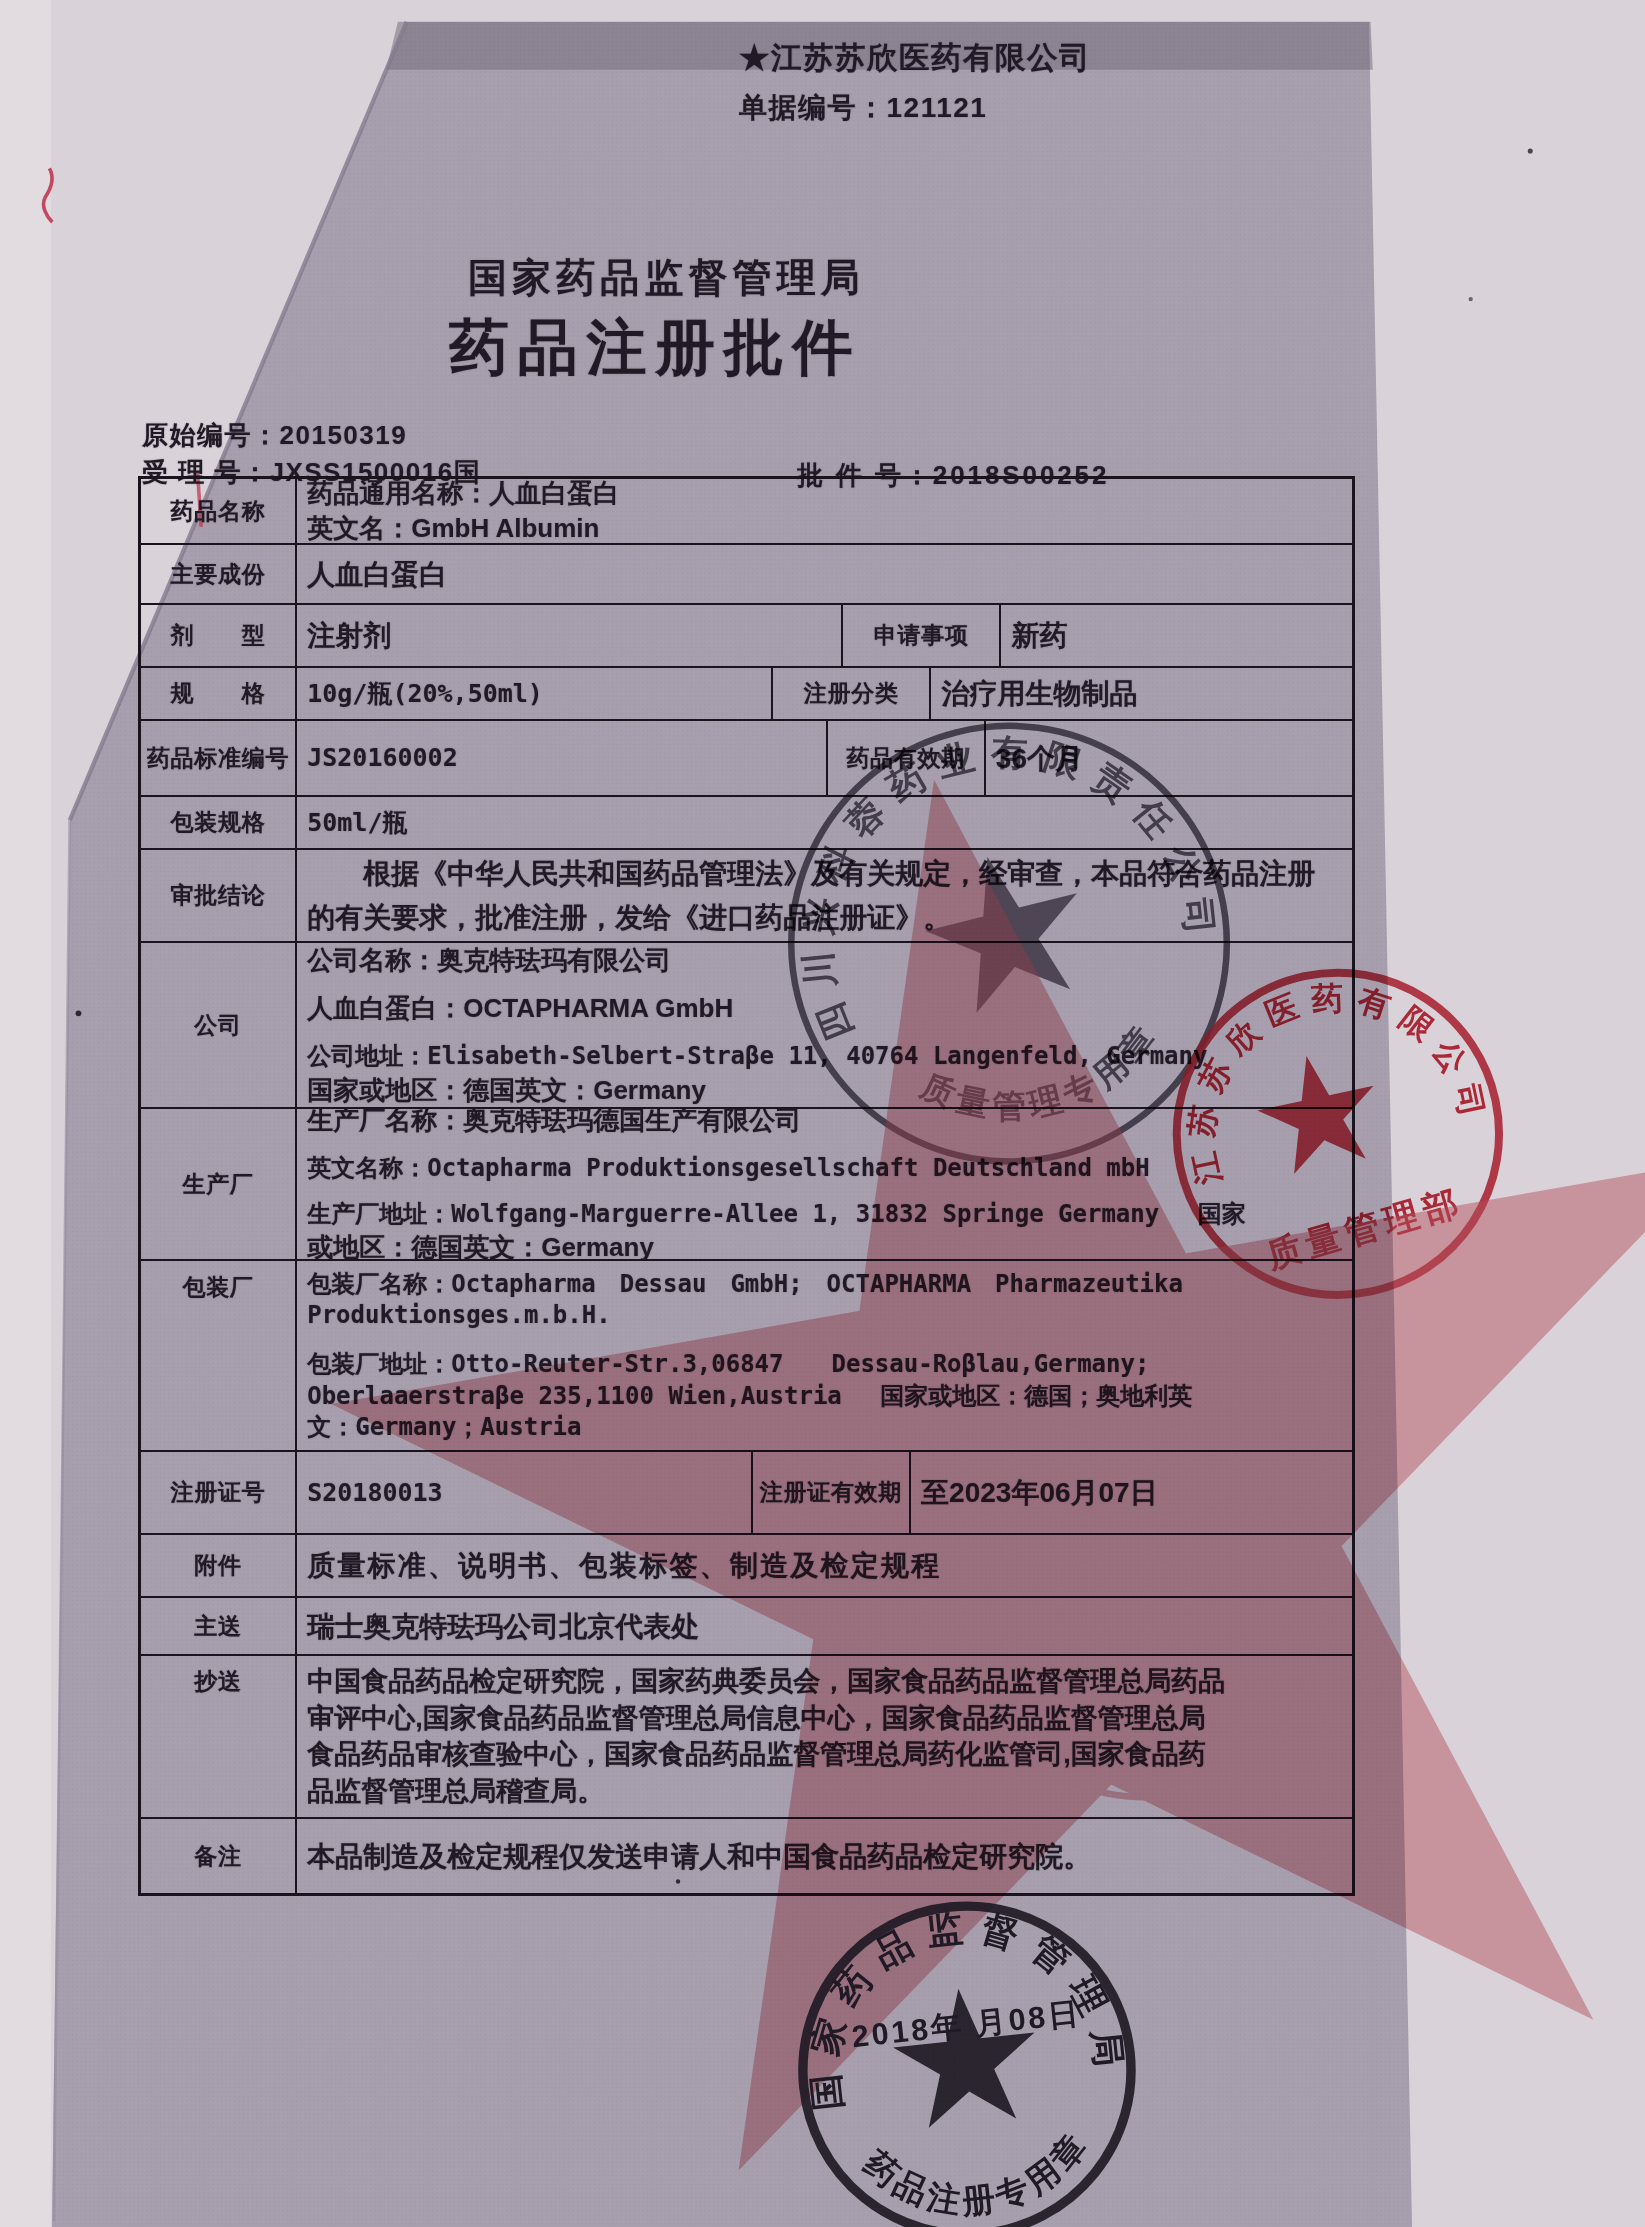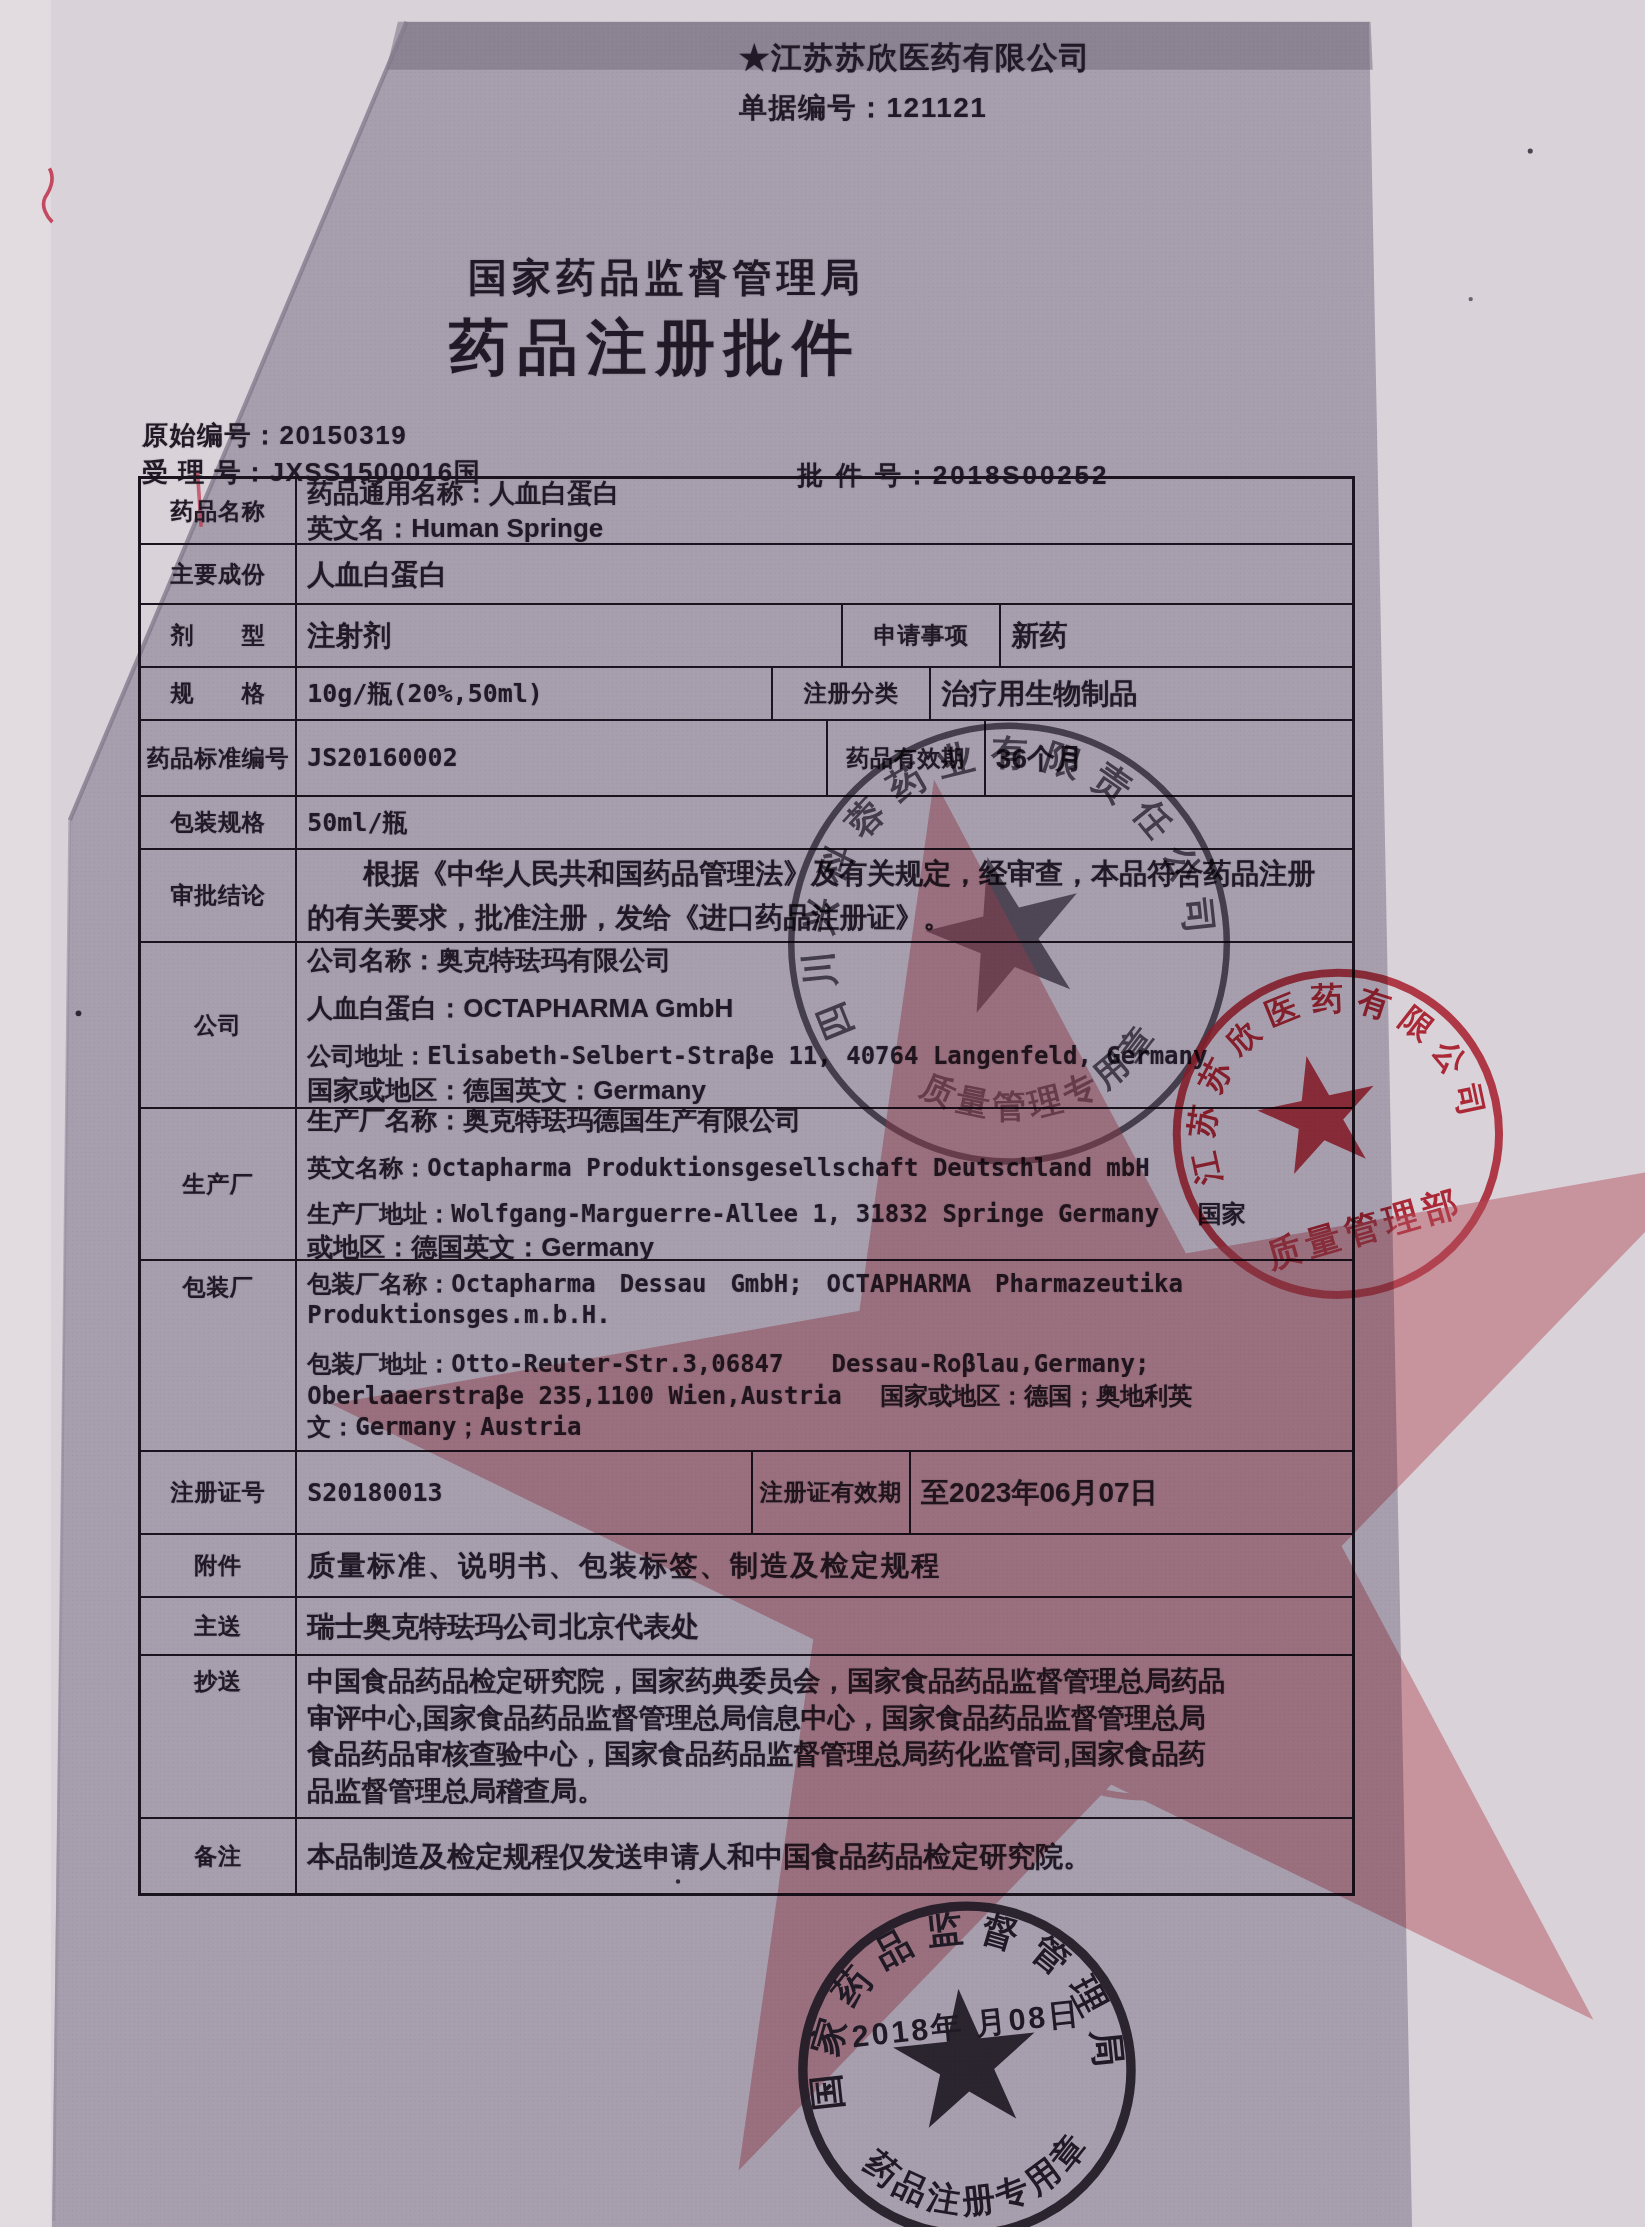--- a/index.html
+++ b/index.html
@@ -67,21 +67,21 @@
   <div class="txt b" style="left:142px;top:418px;font-size:26px;letter-spacing:1.5px;">原始编号：20150319</div>
   <div class="txt b" style="left:142px;top:455px;font-size:26px;letter-spacing:1.5px;">受 理 号：JXSS1500016国</div>
   <div class="txt b" style="left:797px;top:458px;font-size:26px;letter-spacing:2.9px;">批 件 号：2018S00252</div>
 
   <div class="tbl">
 
     <div class="tr" style="height:64px">
       <div class="td lab">药品名称</div>
       <div class="td val" style="font-size:26px;">
         <div class="vline">药品通用名称：人血白蛋白</div>
-        <div class="vline" style="margin-top:2.9px;">英文名：Human Springe</div>
+        <div class="vline" style="margin-top:2.9px;">英文名：GmbH Albumin</div>
       </div>
     </div>
 
     <div class="tr" style="height:60px">
       <div class="td lab">主要成份</div>
       <div class="td val">人血白蛋白</div>
     </div>
 
     <div class="tr" style="height:63px">
       <div class="td lab">剂　　型</div>

